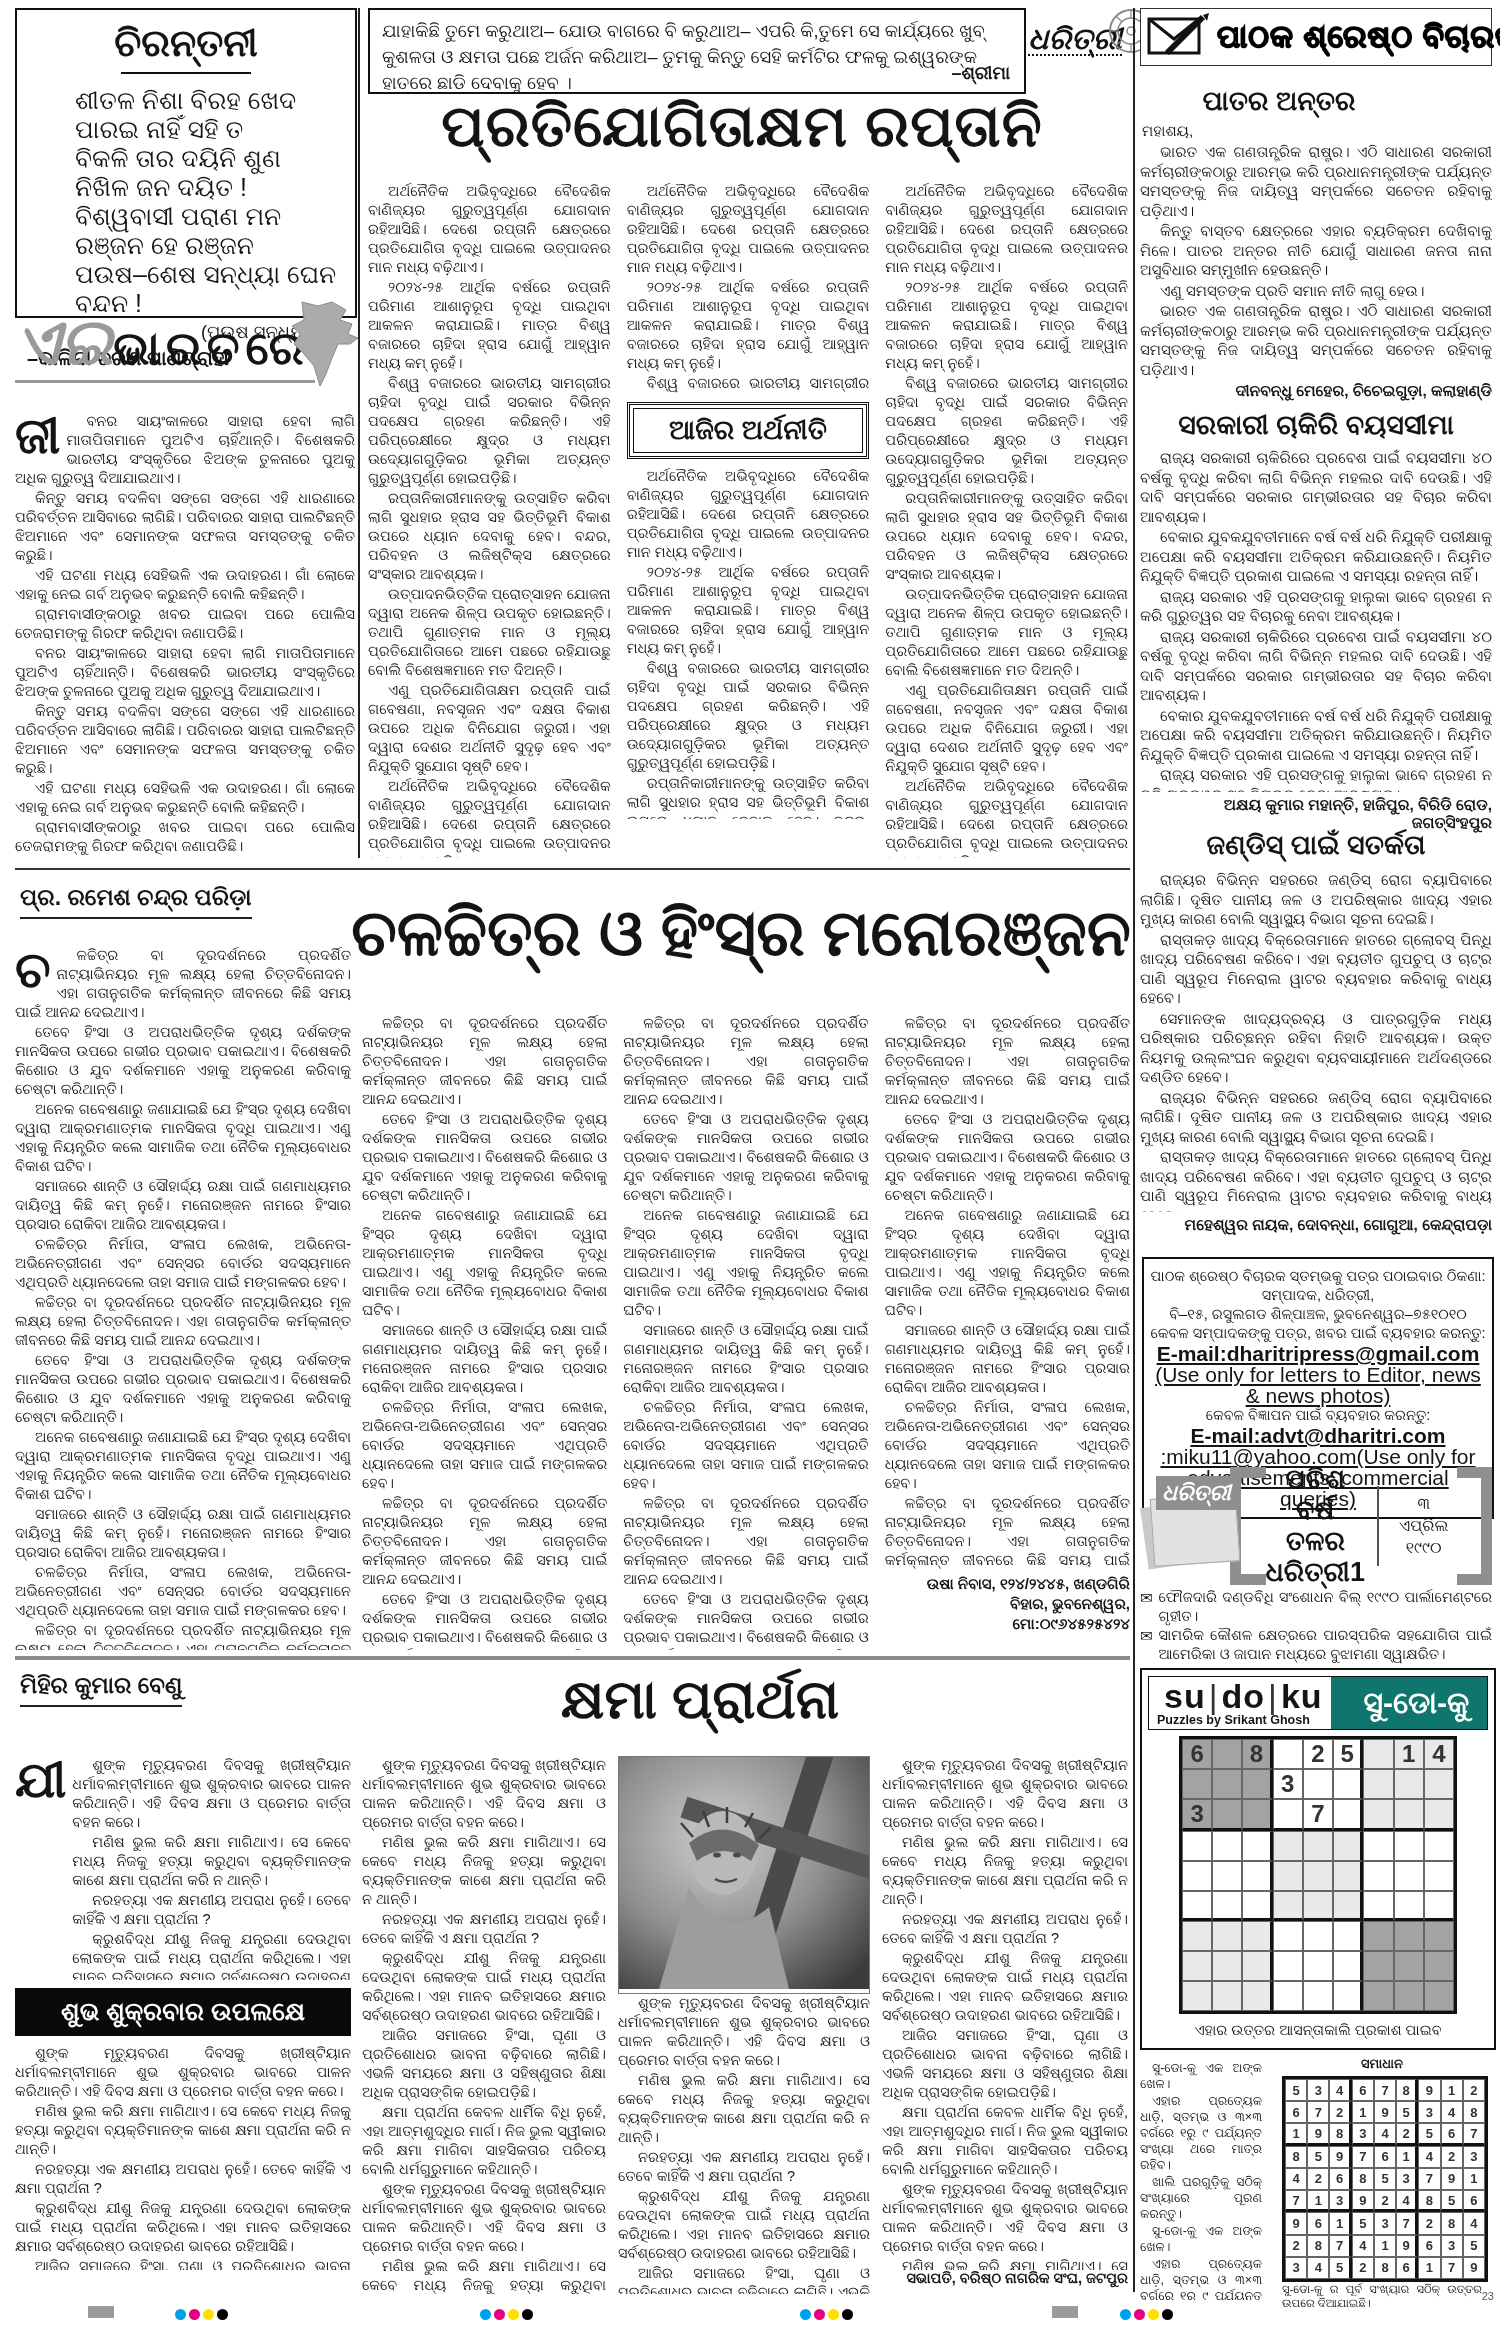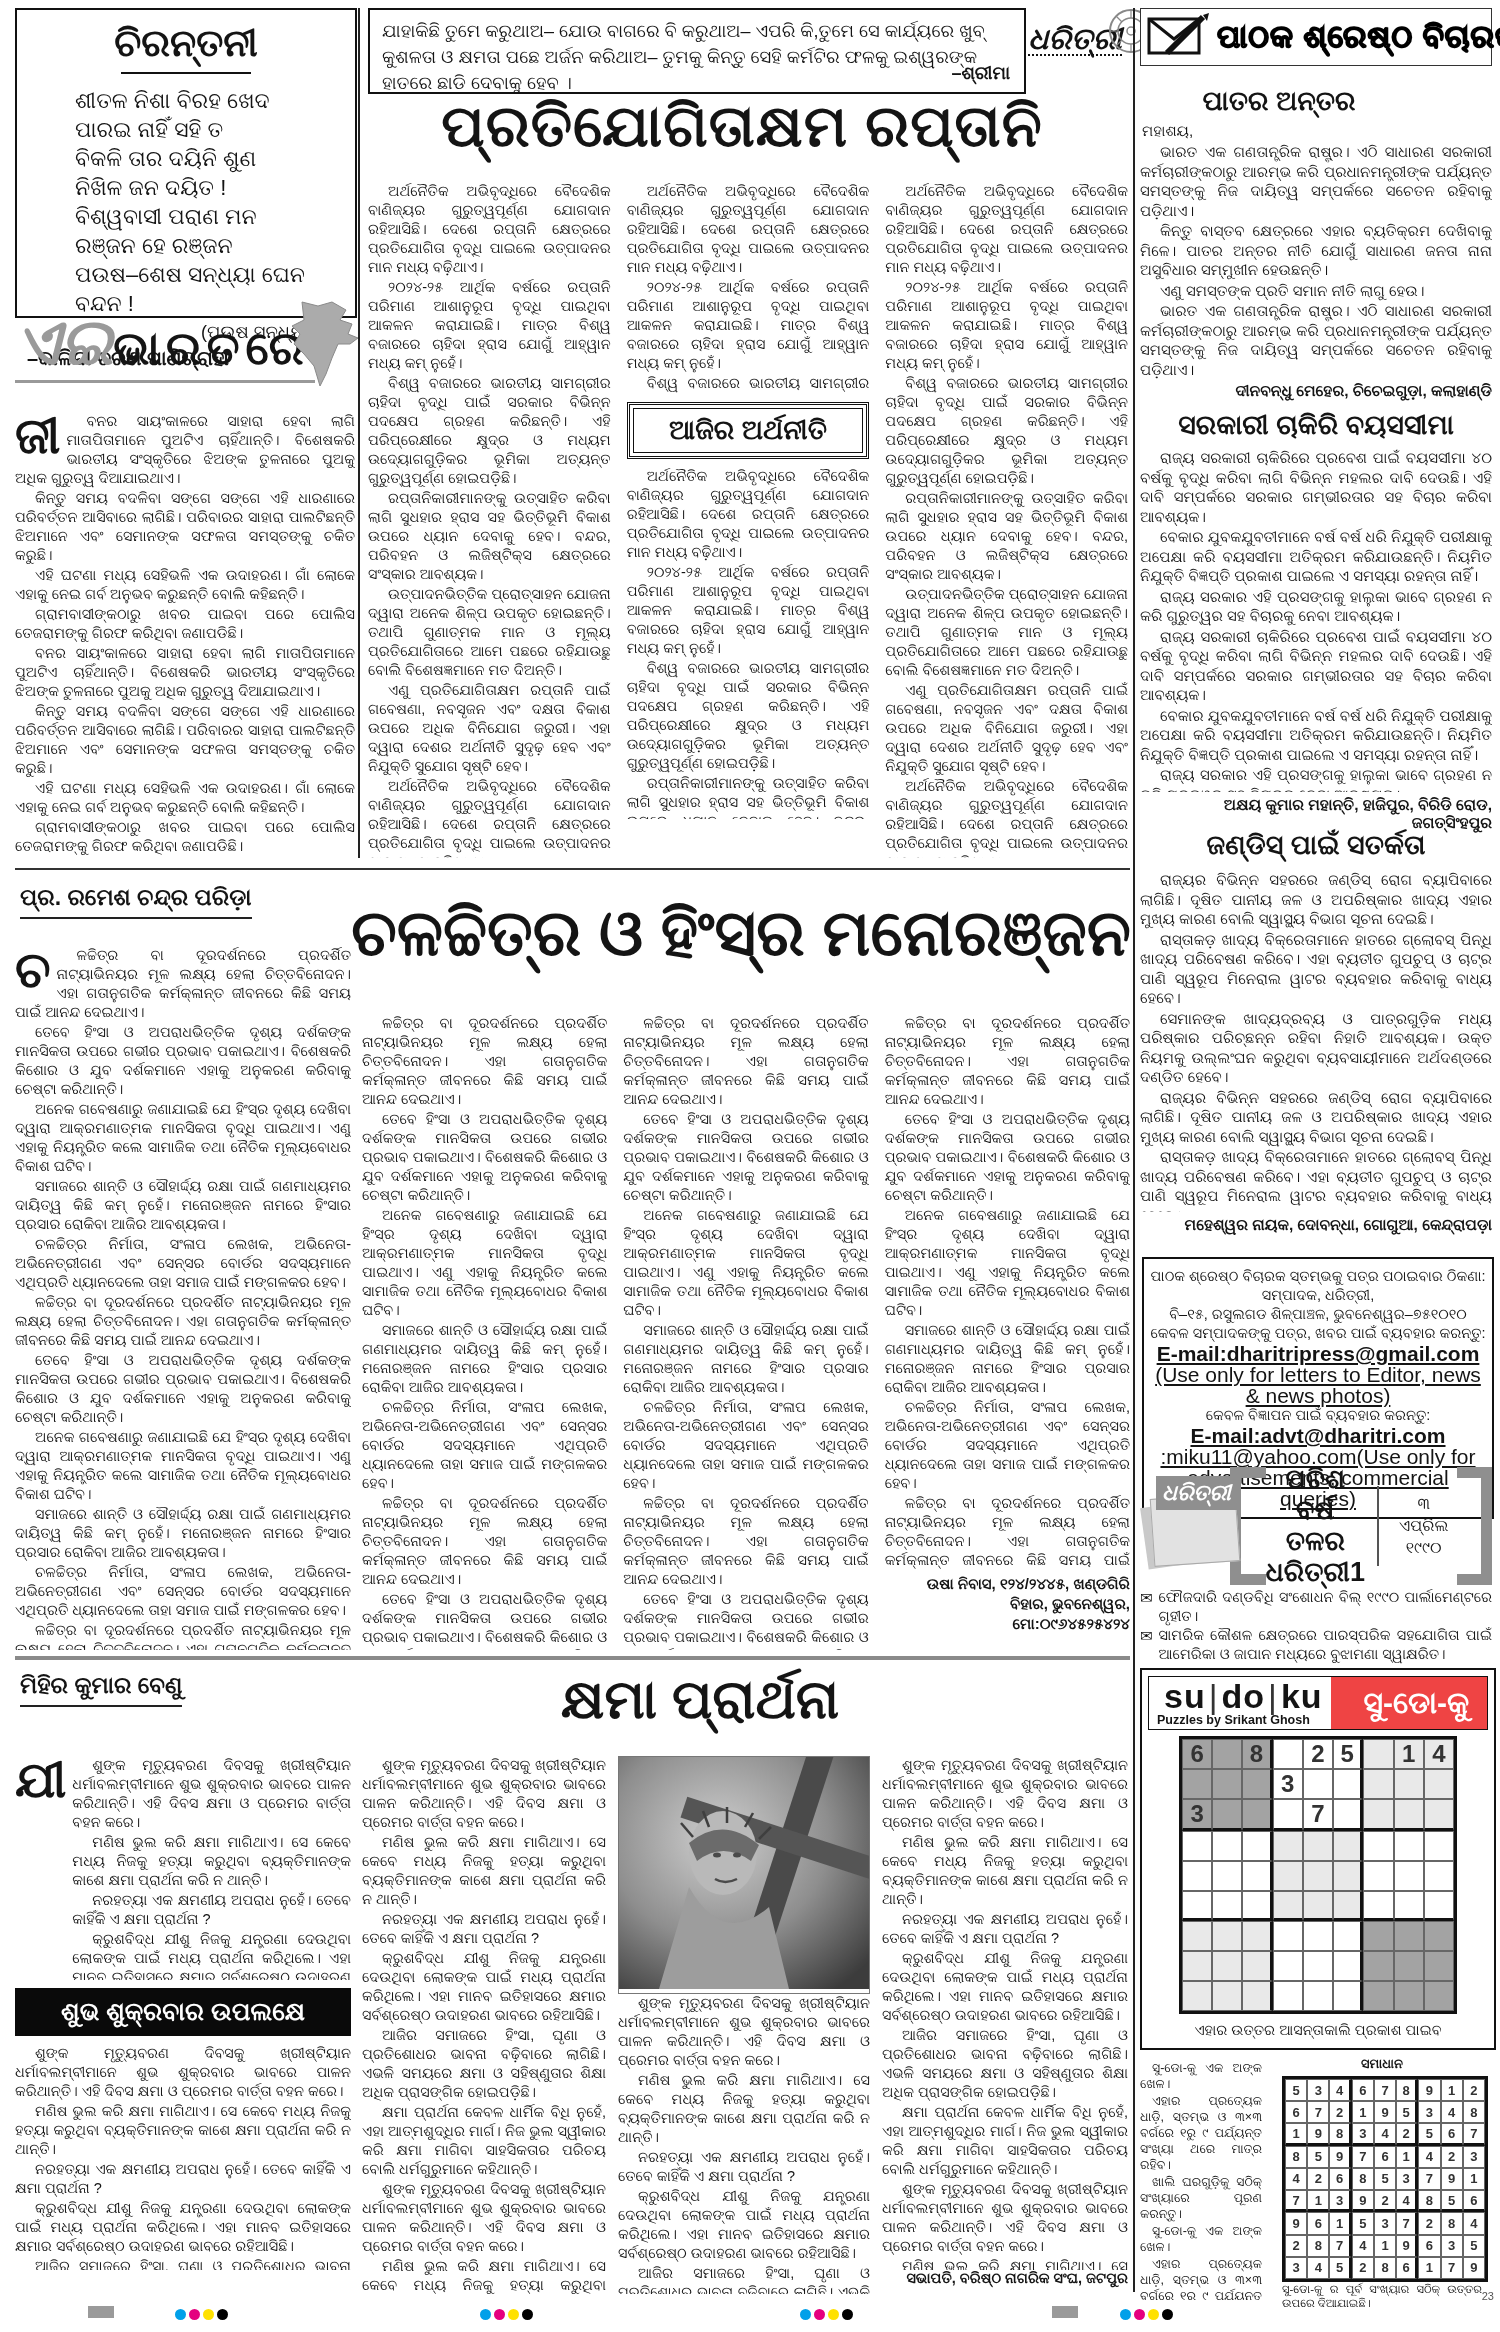--- a/index.html
+++ b/index.html
@@ -9,21 +9,21 @@
   .para{text-align:justify;text-indent:20px;font-size:14.5px;line-height:19px;margin:0 0 1px 0;}
   .small .para{font-size:12.5px;line-height:16px;text-indent:12px;}
   .clip{overflow:hidden;}
   .bold{font-weight:bold;}
   .ctr{text-align:center;}
   .rt{text-align:right;}
   
   .poembox{border:2px solid #111;padding:12px 10px;}
   .poem-title{font-size:38px;font-weight:bold;text-align:center;}
   .poem-rule{width:130px;height:2px;background:#111;margin:6px auto 12px auto;}
-  .poem-line{font-size:22px;line-height:29px;margin-left:48px;}
+  .poem-line{font-size:25px;line-height:29px;margin-left:48px;}
   .poem-src{font-size:18px;text-align:right;margin-right:30px;margin-top:4px;}
   .poem-author{font-size:20px;font-weight:bold;text-align:left;margin-top:4px;}
   
   .quotebox{border:2px solid #111;padding:8px 12px;font-size:18px;line-height:26px;}
   .brand{font-style:italic;font-weight:bold;font-size:30px;border-bottom:2px dotted #111;line-height:30px;}
   
   .lt-headbox{border:1.5px solid #333;display:flex;align-items:center;gap:8px;padding:4px 6px;background:#fff;}
   .lt-headtext{font-size:31px;font-weight:bold;color:#fff;-webkit-text-stroke:1.4px #000;text-shadow:0 0 1px #000;letter-spacing:1px;white-space:nowrap;}
   .lt-title{font-size:27px;font-weight:bold;text-align:center;}
   .lt-body{font-size:15px;line-height:19.5px;text-align:justify;}
@@ -58,21 +58,21 @@
   .ydivider{width:2px;height:80px;background:#555;margin:0 12px;}
   .bullet-row{display:flex;gap:6px;font-size:14.5px;line-height:19px;text-align:justify;}
   .bullet-ico{font-size:15px;line-height:19px;}
   
   .sudobox{border:2px solid #111;}
   .sudo-head{display:flex;align-items:stretch;border:1.5px solid #111;margin:6px;}
   .sudo-latin{background:#fff;padding:2px 8px;}
   .sudo-latin .big{font-size:34px;font-weight:bold;letter-spacing:1px;line-height:34px;margin-left:7px;}
   .sudo-latin .sep{font-weight:normal;color:#333;padding:0 3px;}
   .sudo-latin .sub{font-size:12.5px;font-weight:bold;line-height:14px;}
-  .sudo-odia{background:#ef4444;color:#fff;flex:1;display:flex;align-items:center;justify-content:center;
+  .sudo-odia{background:#0f766e;color:#fff;flex:1;display:flex;align-items:center;justify-content:center;
              font-size:30px;font-weight:bold;padding-left:15px;}
   .sd{display:grid;grid-template-columns:repeat(9,1fr);grid-template-rows:repeat(9,1fr);border:3px solid #111;background:#fff;}
   .sd-cell{border:1px solid #666;display:flex;align-items:center;justify-content:center;font-weight:bold;color:#333;}
   .sd-dark{background:#a3a3a3;}
   .sd-light{background:#e9e9e9;}
   #sudoku-grid{width:272px;height:272px;margin:4px auto;font-size:24px;font-family:"Liberation Sans",sans-serif;}
   #solution-grid{width:200px;height:200px;font-size:13px;}
   .sudo-caption{font-size:14.5px;text-align:center;padding:4px 0 6px 0;}
   
   .regdot{width:11px;height:11px;border-radius:50%;display:inline-block;margin-right:3px;}

